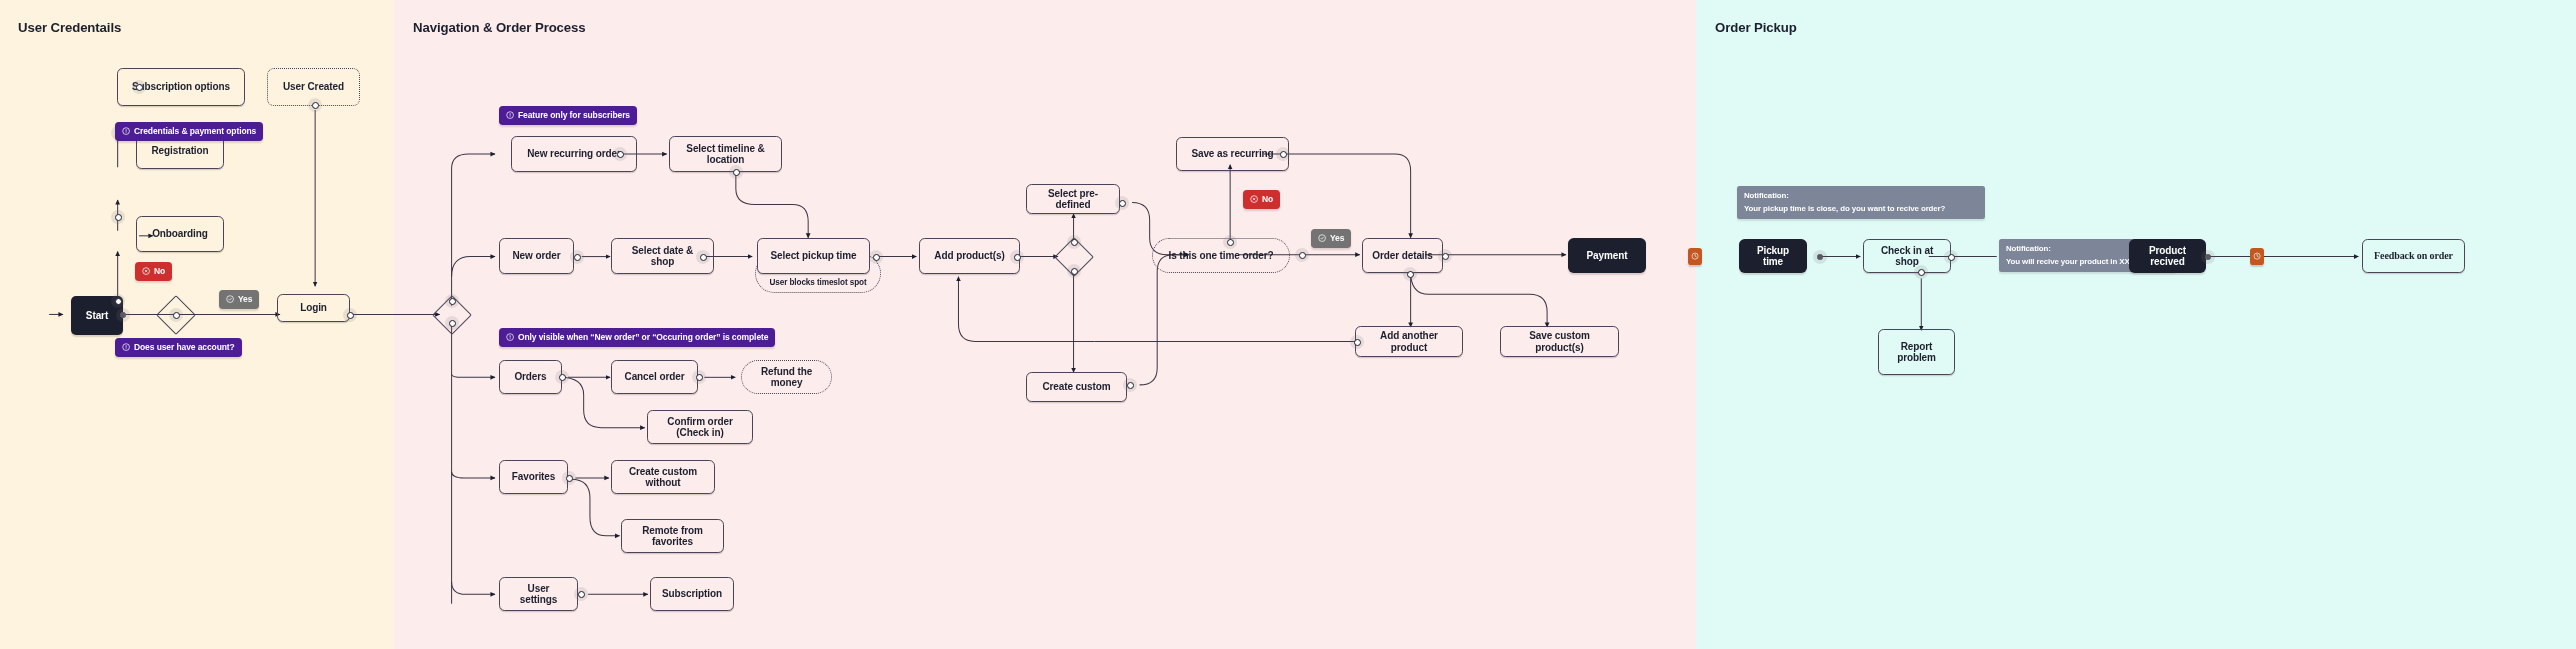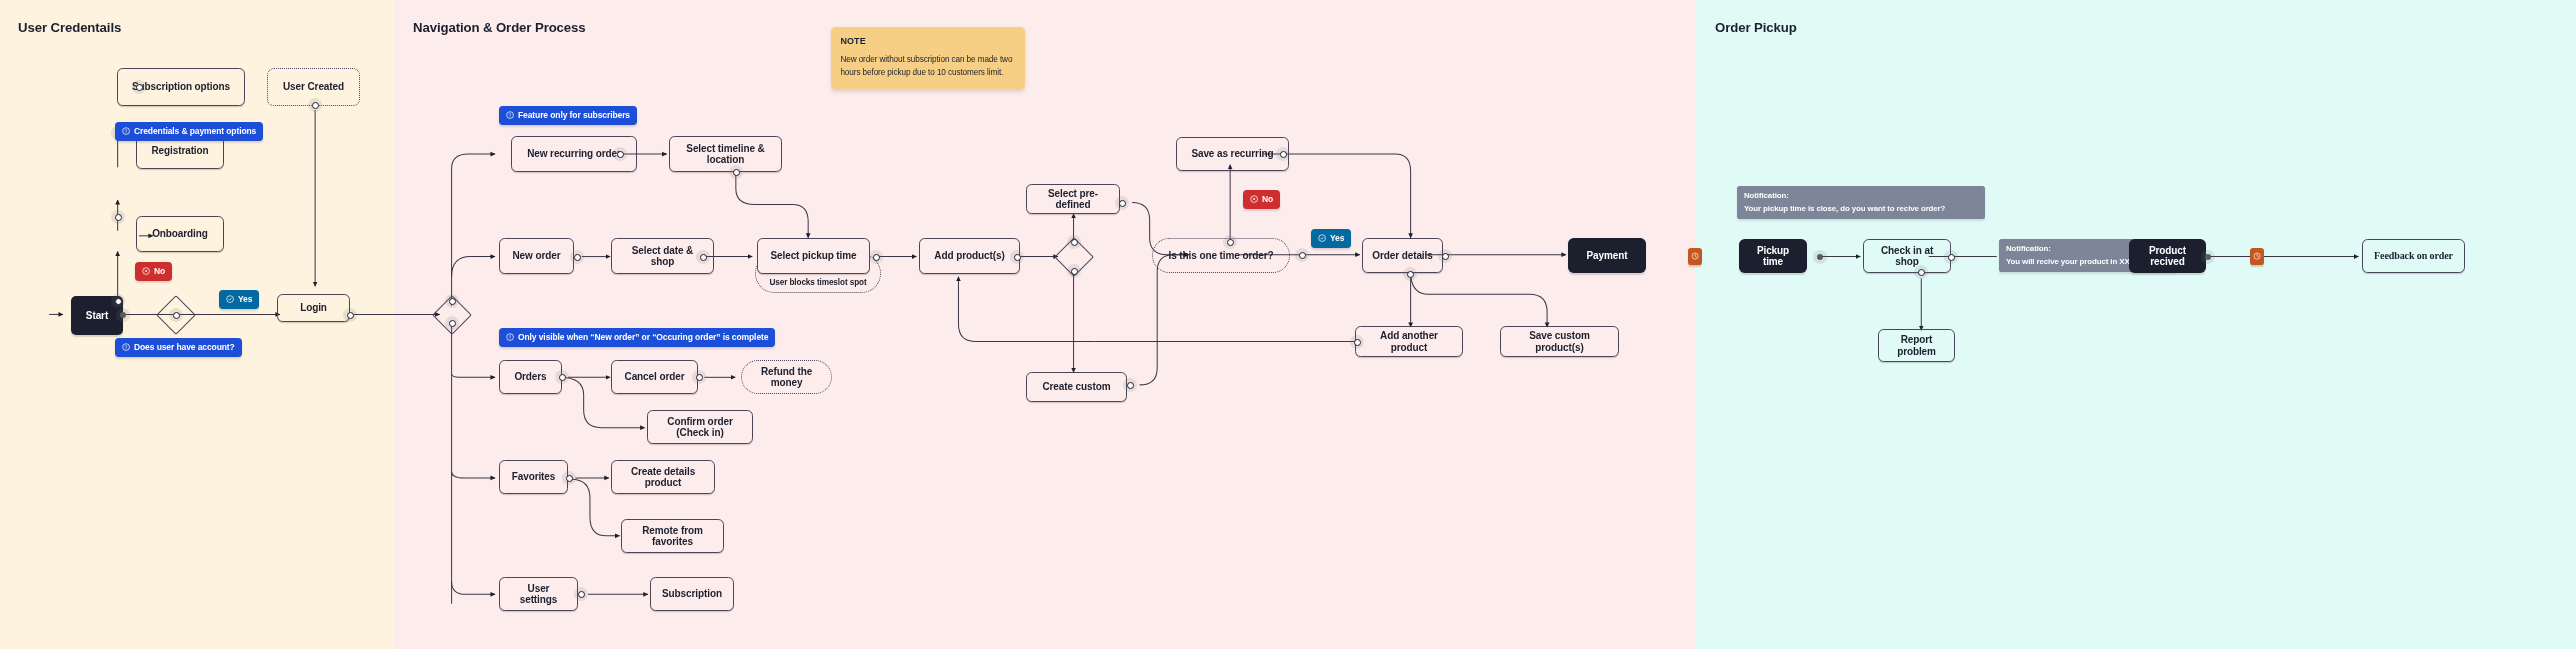--- a/index.html
+++ b/index.html
@@ -87,23 +87,23 @@
     gap: 3.8px;
     font-size: 8.5px;
     font-weight: bold;
     color: #ffffff;
     border-radius: 3.8px;
     padding: 4.4px 7px;
     letter-spacing: -0.1px;
     white-space: nowrap;
     box-shadow: 0 1.3px 1.9px rgba(60,40,40,.16);
   }
-  .chip.info  { background: #1d4ed8; align-items: center; }
+  .chip.info  { background: #4c1d95; align-items: center; }
   .chip.no    { background: #cf2e2e; }
-  .chip.yes   { background: #0369a1; }
+  .chip.yes   { background: #737373; }
 
   .chip .glyph {
     display: inline-flex;
     align-items: center;
     justify-content: center;
     width: 8.2px; height: 8.2px;
     flex: 0 0 8.2px;
   }
 
   
@@ -412,21 +412,21 @@
   <div class="node solid" style="left:611px; top:360px; width:87px; height:34px;">Cancel order</div>
   <div class="port" style="left:692px; top:370px;"></div>
 
   <div class="node pill-dotted" style="left:741px; top:360px; width:91px; height:34px;">Refund the money</div>
 
   <div class="node solid" style="left:647px; top:410px; width:106px; height:34px;">Confirm order (Check in)</div>
 
   <div class="node solid" style="left:499px; top:460px; width:69px; height:34px;">Favorites</div>
   <div class="port" style="left:562px; top:471px;"></div>
 
-  <div class="node solid" style="left:611px; top:460px; width:104px; height:34px;">Create details product</div>
+  <div class="node solid" style="left:611px; top:460px; width:104px; height:34px;">Create custom without</div>
 
   <div class="node solid" style="left:621px; top:519px; width:103px; height:34px;">Remote from favorites</div>
 
   <div class="node solid" style="left:499px; top:577px; width:79px; height:34px;">User settings</div>
   <div class="port" style="left:574px; top:587px;"></div>
 
   <div class="node solid" style="left:650px; top:577px; width:84px; height:34px;">Subscription</div>
 
   <div class="chip info" style="left:499px; top:106px;">
     <span class="glyph">
@@ -463,45 +463,41 @@
   <div class="chip yes" style="left:1311px; top:229px;">
     <span class="glyph">
       <svg viewBox="0 0 16 16" width="8.2" height="8.2">
           <circle cx="8" cy="8" r="6.6" fill="none" stroke="#fff" stroke-width="1.4"></circle>
           <path d="M5.3,8.2 L7.2,10.1 L10.8,5.9" fill="none" stroke="#fff" stroke-width="1.4"></path>
         </svg>
     </span>
     <span>Yes</span>
   </div>
 
-  <div class="note" style="left:831px; top:27px; width:194px;">
-    <div class="note-title">NOTE</div>
-    <div class="note-body">New order without subscription can be made two hours before pickup due to 10 customers limit.</div>
-  </div>
 
   <div class="timer" style="left:1688px; top:248px;">
     <svg viewBox="0 0 16 16" width="8.2" height="8.2">
         <circle cx="8" cy="8" r="6" fill="none" stroke="#fff" stroke-width="1.3"></circle>
         <path d="M8,4.5 L8,8 L10.4,9.4" fill="none" stroke="#fff" stroke-width="1.3" stroke-linecap="round"></path>
       </svg>
   </div>
 
   <div class="notif" style="left:1737px; top:186px; width:248px;">
     <span class="nt-label">Notification:</span>
     <span class="nt-text">Your pickup time is close, do you want to recive order?</span>
   </div>
 
   <div class="node dark" style="left:1739px; top:239px; width:68px; height:34px;">Pickup time</div>
   <div class="port filled" style="left:1813px; top:250px;"></div>
 
   <div class="node solid" style="left:1863px; top:239px; width:88px; height:34px;">Check in at shop</div>
   <div class="port" style="left:1944px; top:250px;"></div>
   <div class="port" style="left:1914px; top:265px;"></div>
 
-  <div class="node solid" style="left:1878px; top:329px; width:77px; height:33px;">Report problem</div>
+  <div class="node solid" style="left:1878px; top:329px; width:77px; height:46px;">Report problem</div>
 
   <div class="notif" style="left:1999px; top:239px; width:177px;">
     <span class="nt-label">Notification:</span>
     <span class="nt-text">You will recive your product in XXX min</span>
   </div>
 
   <div class="node dark" style="left:2129px; top:239px; width:77px; height:34px;">Product recived</div>
   <div class="port filled" style="left:2201px; top:250px;"></div>
 
   <div class="timer" style="left:2250px; top:248px;">

